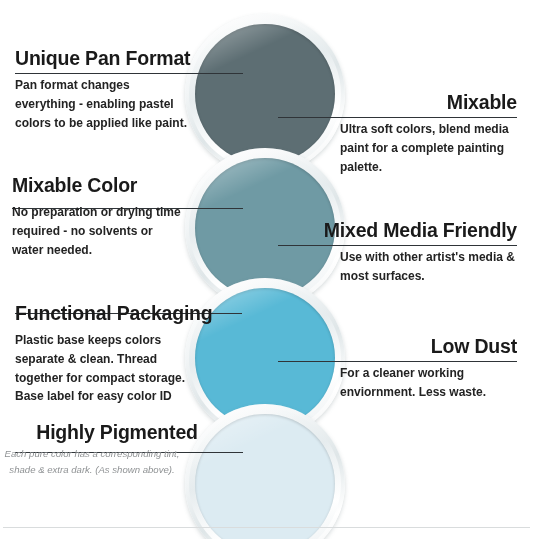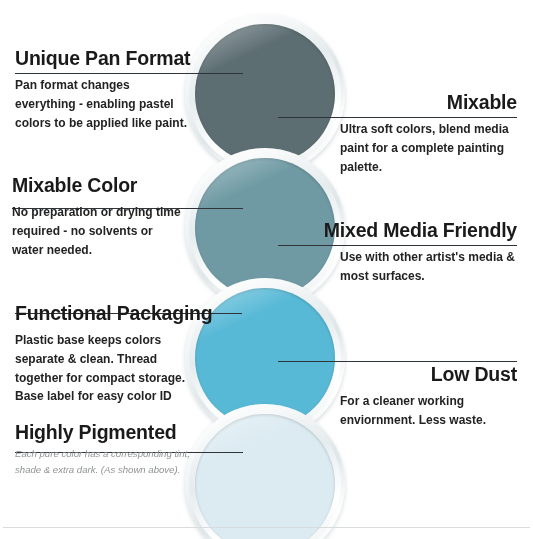--- a/index.html
+++ b/index.html
@@ -161,35 +161,35 @@
   <div class="block left" style="left:12px; top:175px; width:231px;">
     <h2>Mixable Color</h2>
     <p style="width:172px;">No preparation or drying time required - no solvents or water needed.</p>
   </div>
 
   <div class="block left" style="left:15px; top:303px; width:227px;">
     <h2>Functional Packaging</h2>
     <p style="width:180px;">Plastic base keeps colors separate &amp; clean. Thread together for compact storage. Base label for easy color ID</p>
   </div>
 
-  <div class="block left" style="left:15px; top:422px; width:228px;">
+  <div class="block left" style="left:3px; top:422px; width:228px;text-align:center;">
     <h2>Highly Pigmented</h2>
     <p class="sub" style="width:178px;">Each pure color has a corresponding tint, shade &amp; extra dark. (As shown above).</p>
   </div>
 
   <div class="block right" style="left:278px; top:92px; width:239px;">
     <h2>Mixable</h2>
     <p style="margin-left:62px; width:180px;">Ultra soft colors, blend media paint for a complete painting palette.</p>
   </div>
 
   <div class="block right" style="left:278px; top:220px; width:239px;">
     <h2>Mixed Media Friendly</h2>
     <p style="margin-left:62px; width:178px;">Use with other artist's media &amp; most surfaces.</p>
   </div>
 
-  <div class="block right" style="left:278px; top:336px; width:239px;margin-top:28px;">
+  <div class="block right" style="left:278px; top:336px; width:239px;">
     <h2>Low Dust</h2>
     <p style="margin-left:62px; width:180px;">For a cleaner working enviornment. Less waste.</p>
   </div>
 
   <div id="footer-rule"></div>
 
 </div>
 
 </body></html>

